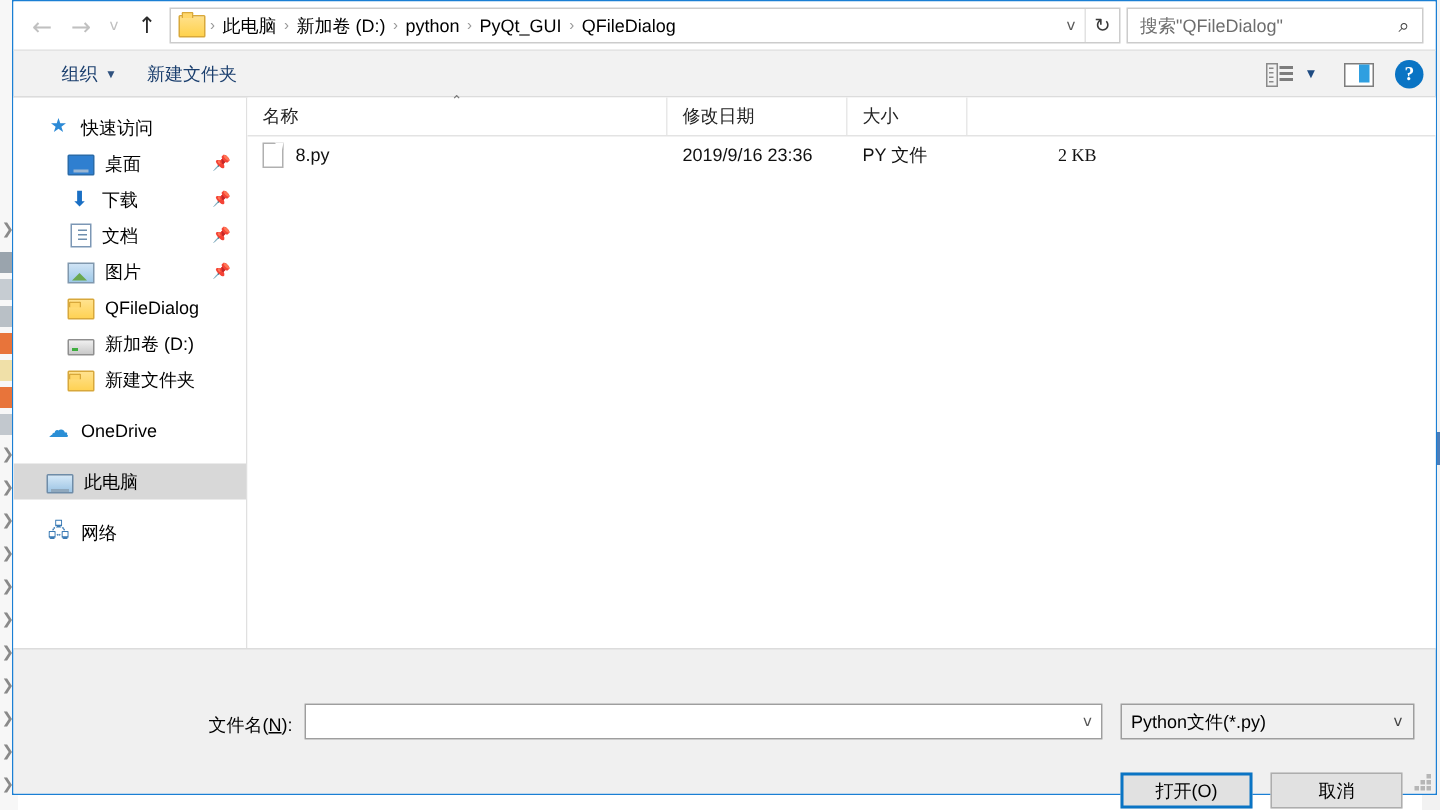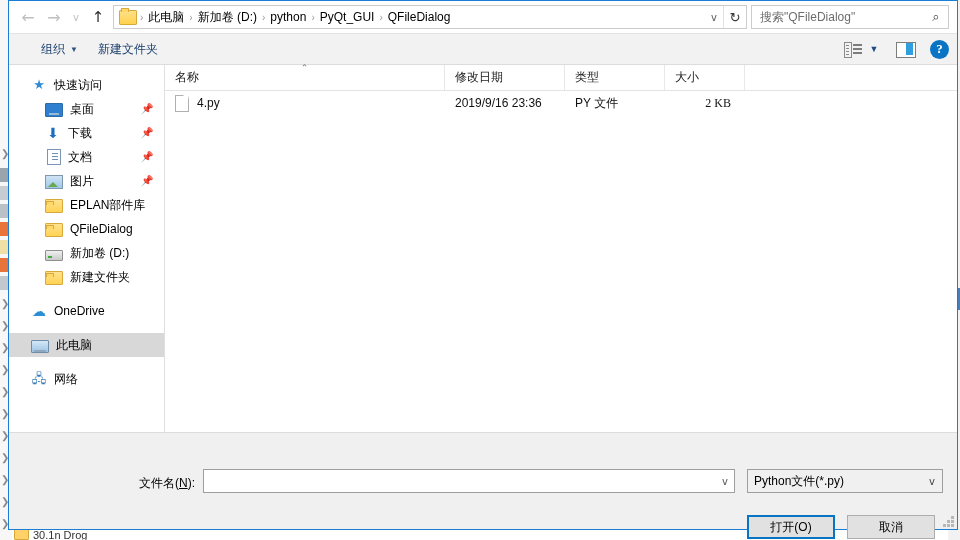--- a/index.html
+++ b/index.html
@@ -370,23 +370,20 @@
   <div class="bg-chev" style="top:496px">❯</div>
   <div class="bg-chev" style="top:518px">❯</div>
 
   <div class="bg-right-panel"></div>
   <div class="bg-right-blue"></div>
   <div class="bg-right-icon" style="top:352px">✎</div>
   <div class="bg-right-icon" style="top:384px">✎</div>
   <div class="bg-right-icon" style="top:416px">✎</div>
   <div class="bg-right-icon" style="top:444px">✎</div>
 
-  <div class="bg-bottom-row">
-    <span class="bg-bottom-folder"></span><span>30.1n Drog</span>
-  </div>
 </div>
 
 <div id="dialog">
 
 
   <div class="navbar">
     <div class="nav-btn dim">←</div>
     <div class="nav-btn dim">→</div>
     <div class="nav-btn small dim">ⅴ</div>
     <div class="nav-btn active">↑</div>
@@ -465,24 +462,20 @@
         <span>文档</span>
         <span class="pin">📌</span>
       </div>
       <div class="nav-row" style="padding-left:36px">
         <span class="nav-ico ico-pic"></span>
         <span>图片</span>
         <span class="pin">📌</span>
       </div>
       <div class="nav-row" style="padding-left:36px">
         <span class="nav-ico ico-folder"></span>
-        <span>EPLAN部件库</span>
-      </div>
-      <div class="nav-row" style="padding-left:36px">
-        <span class="nav-ico ico-folder"></span>
         <span>QFileDialog</span>
       </div>
       <div class="nav-row" style="padding-left:36px">
         <span class="nav-ico ico-drive"></span>
         <span>新加卷 (D:)</span>
       </div>
       <div class="nav-row" style="padding-left:36px">
         <span class="nav-ico ico-folder"></span>
         <span>新建文件夹</span>
       </div>
@@ -502,34 +495,31 @@
 
     <div class="filelist">
       <div class="headrow">
         <div class="hcell" style="width:280px">
           <span class="sortcaret">⌃</span>
           <span>名称</span>
         </div>
         <div class="hcell" style="width:120px">
           <span>修改日期</span>
         </div>
-        <div class="hcell" style="width:100px">
-          <span>类型</span>
-        </div>
         <div class="hcell" style="width:80px">
           <span>大小</span>
         </div>
         <div class="hcell" style="flex:1;border-right:none"></div>
       </div>
 
       <div class="rows">
         <div class="frow">
           <div class="fcell" style="width:280px">
             <span class="file-ico"></span>
-            <span>4.py</span>
+            <span>8.py</span>
           </div>
           <div class="fcell" style="width:120px">2019/9/16 23:36</div>
           <div class="fcell" style="width:100px">PY 文件</div>
           <div class="fcell right" style="width:80px">2 KB</div>
         </div>
       </div>
     </div>
   </div>
 
   <div class="footer">

